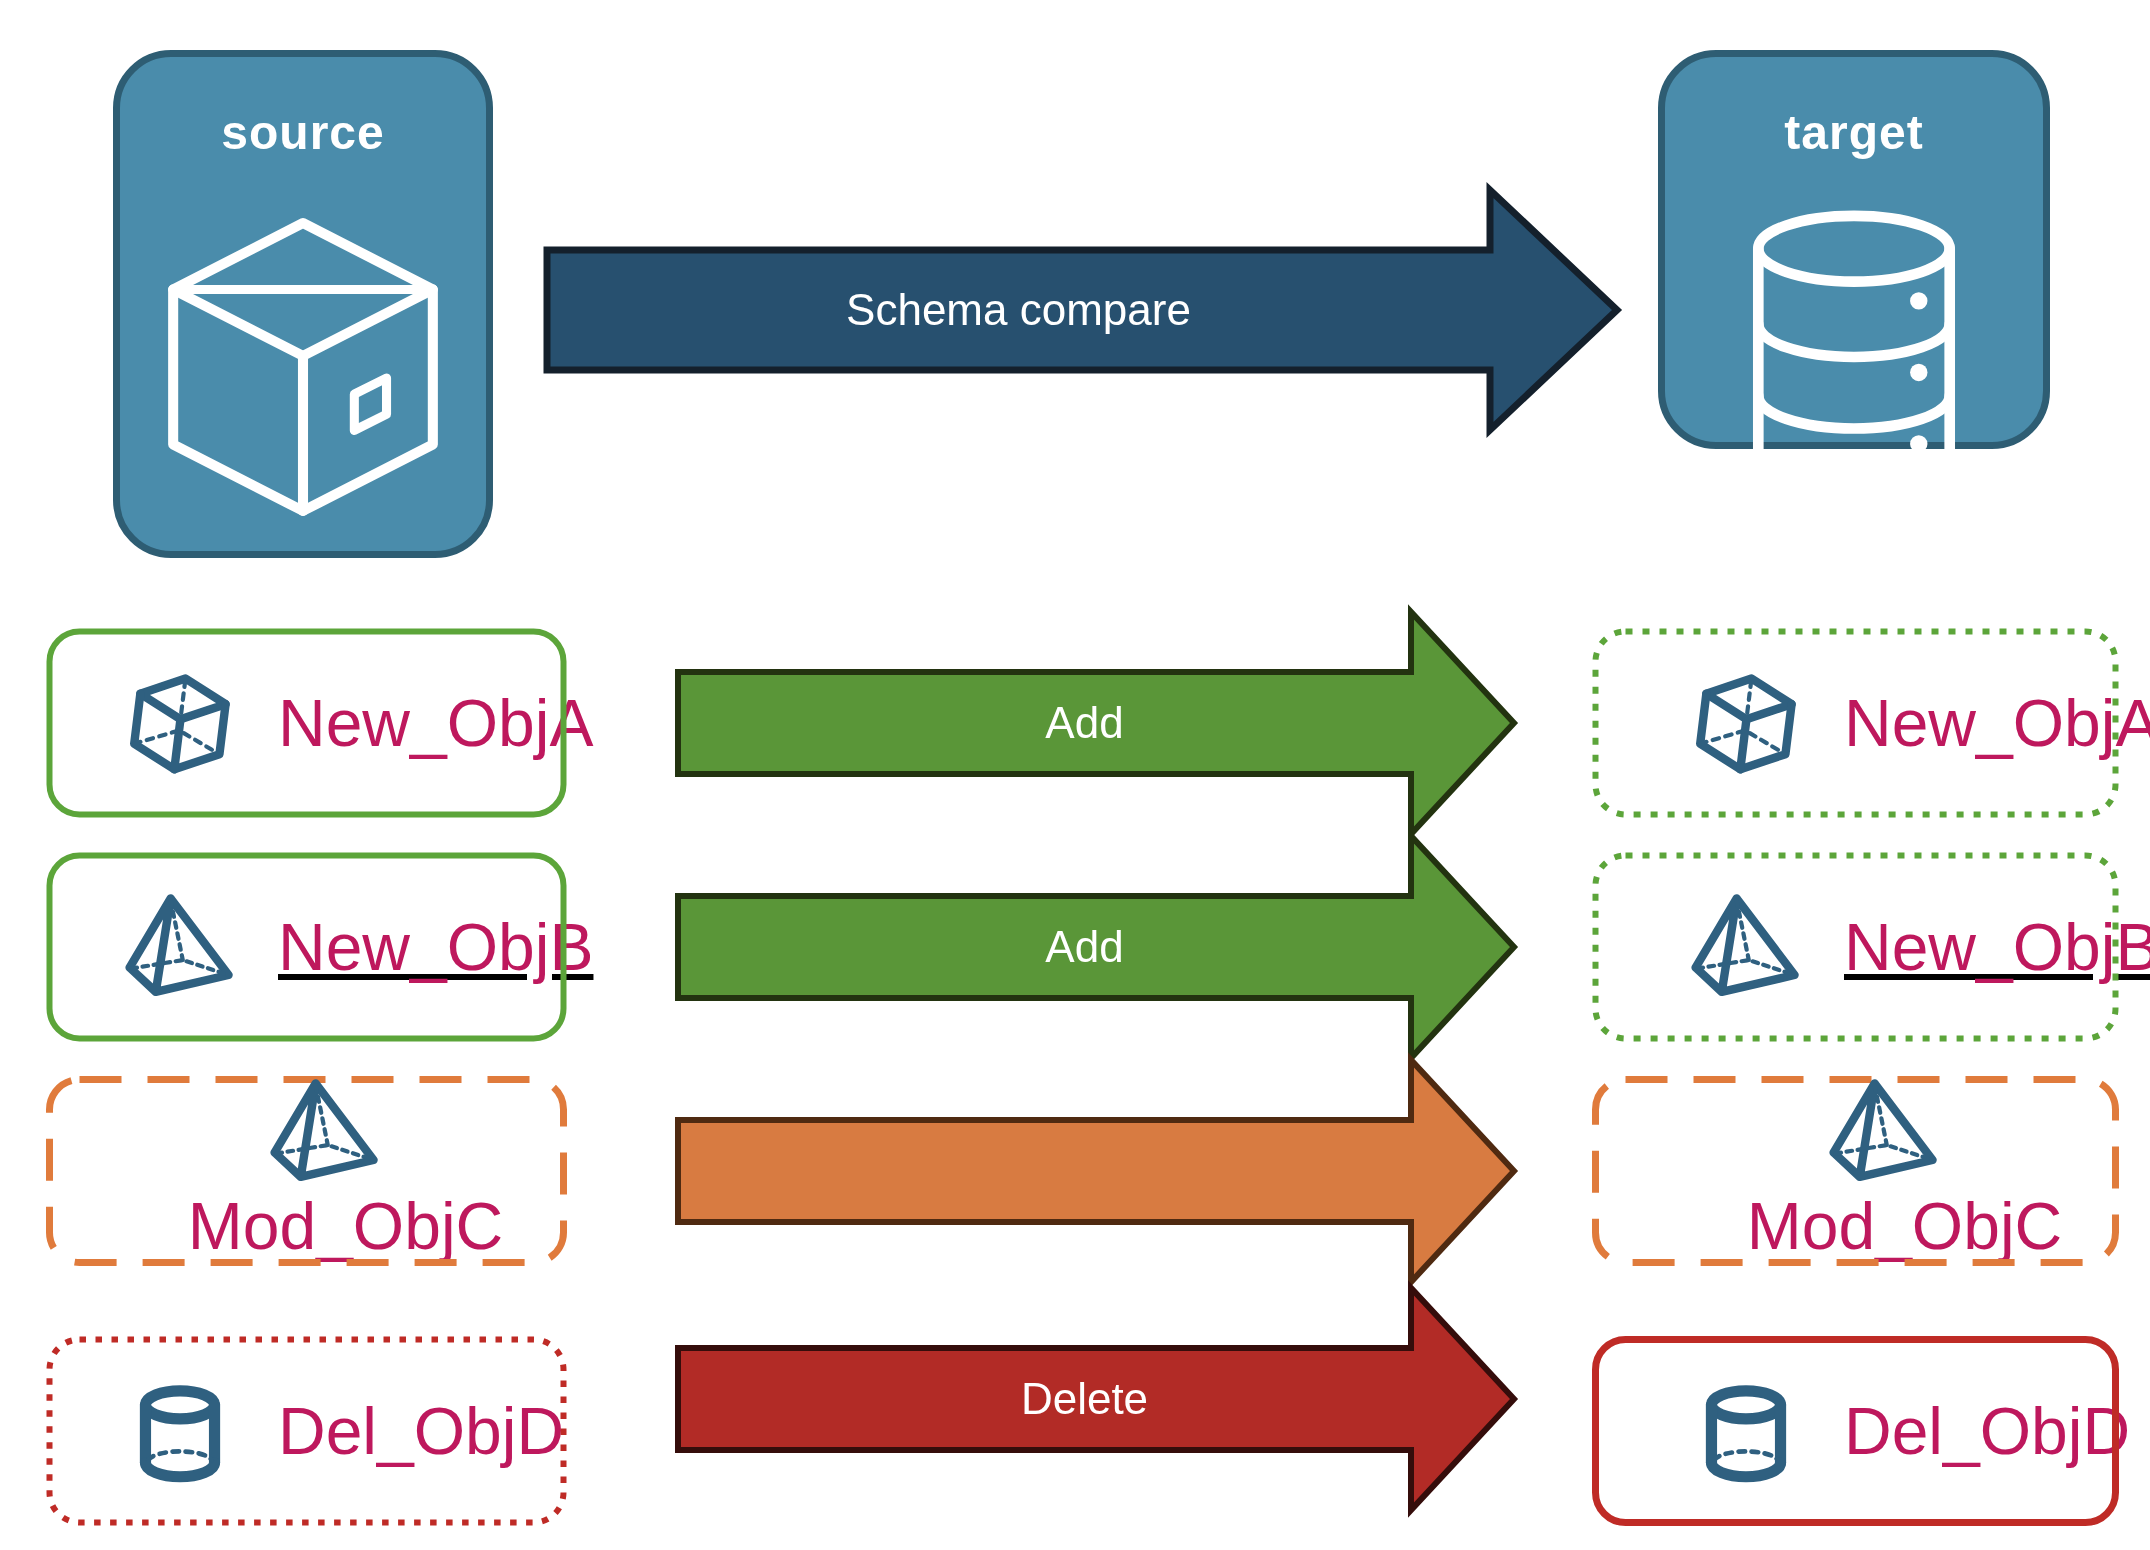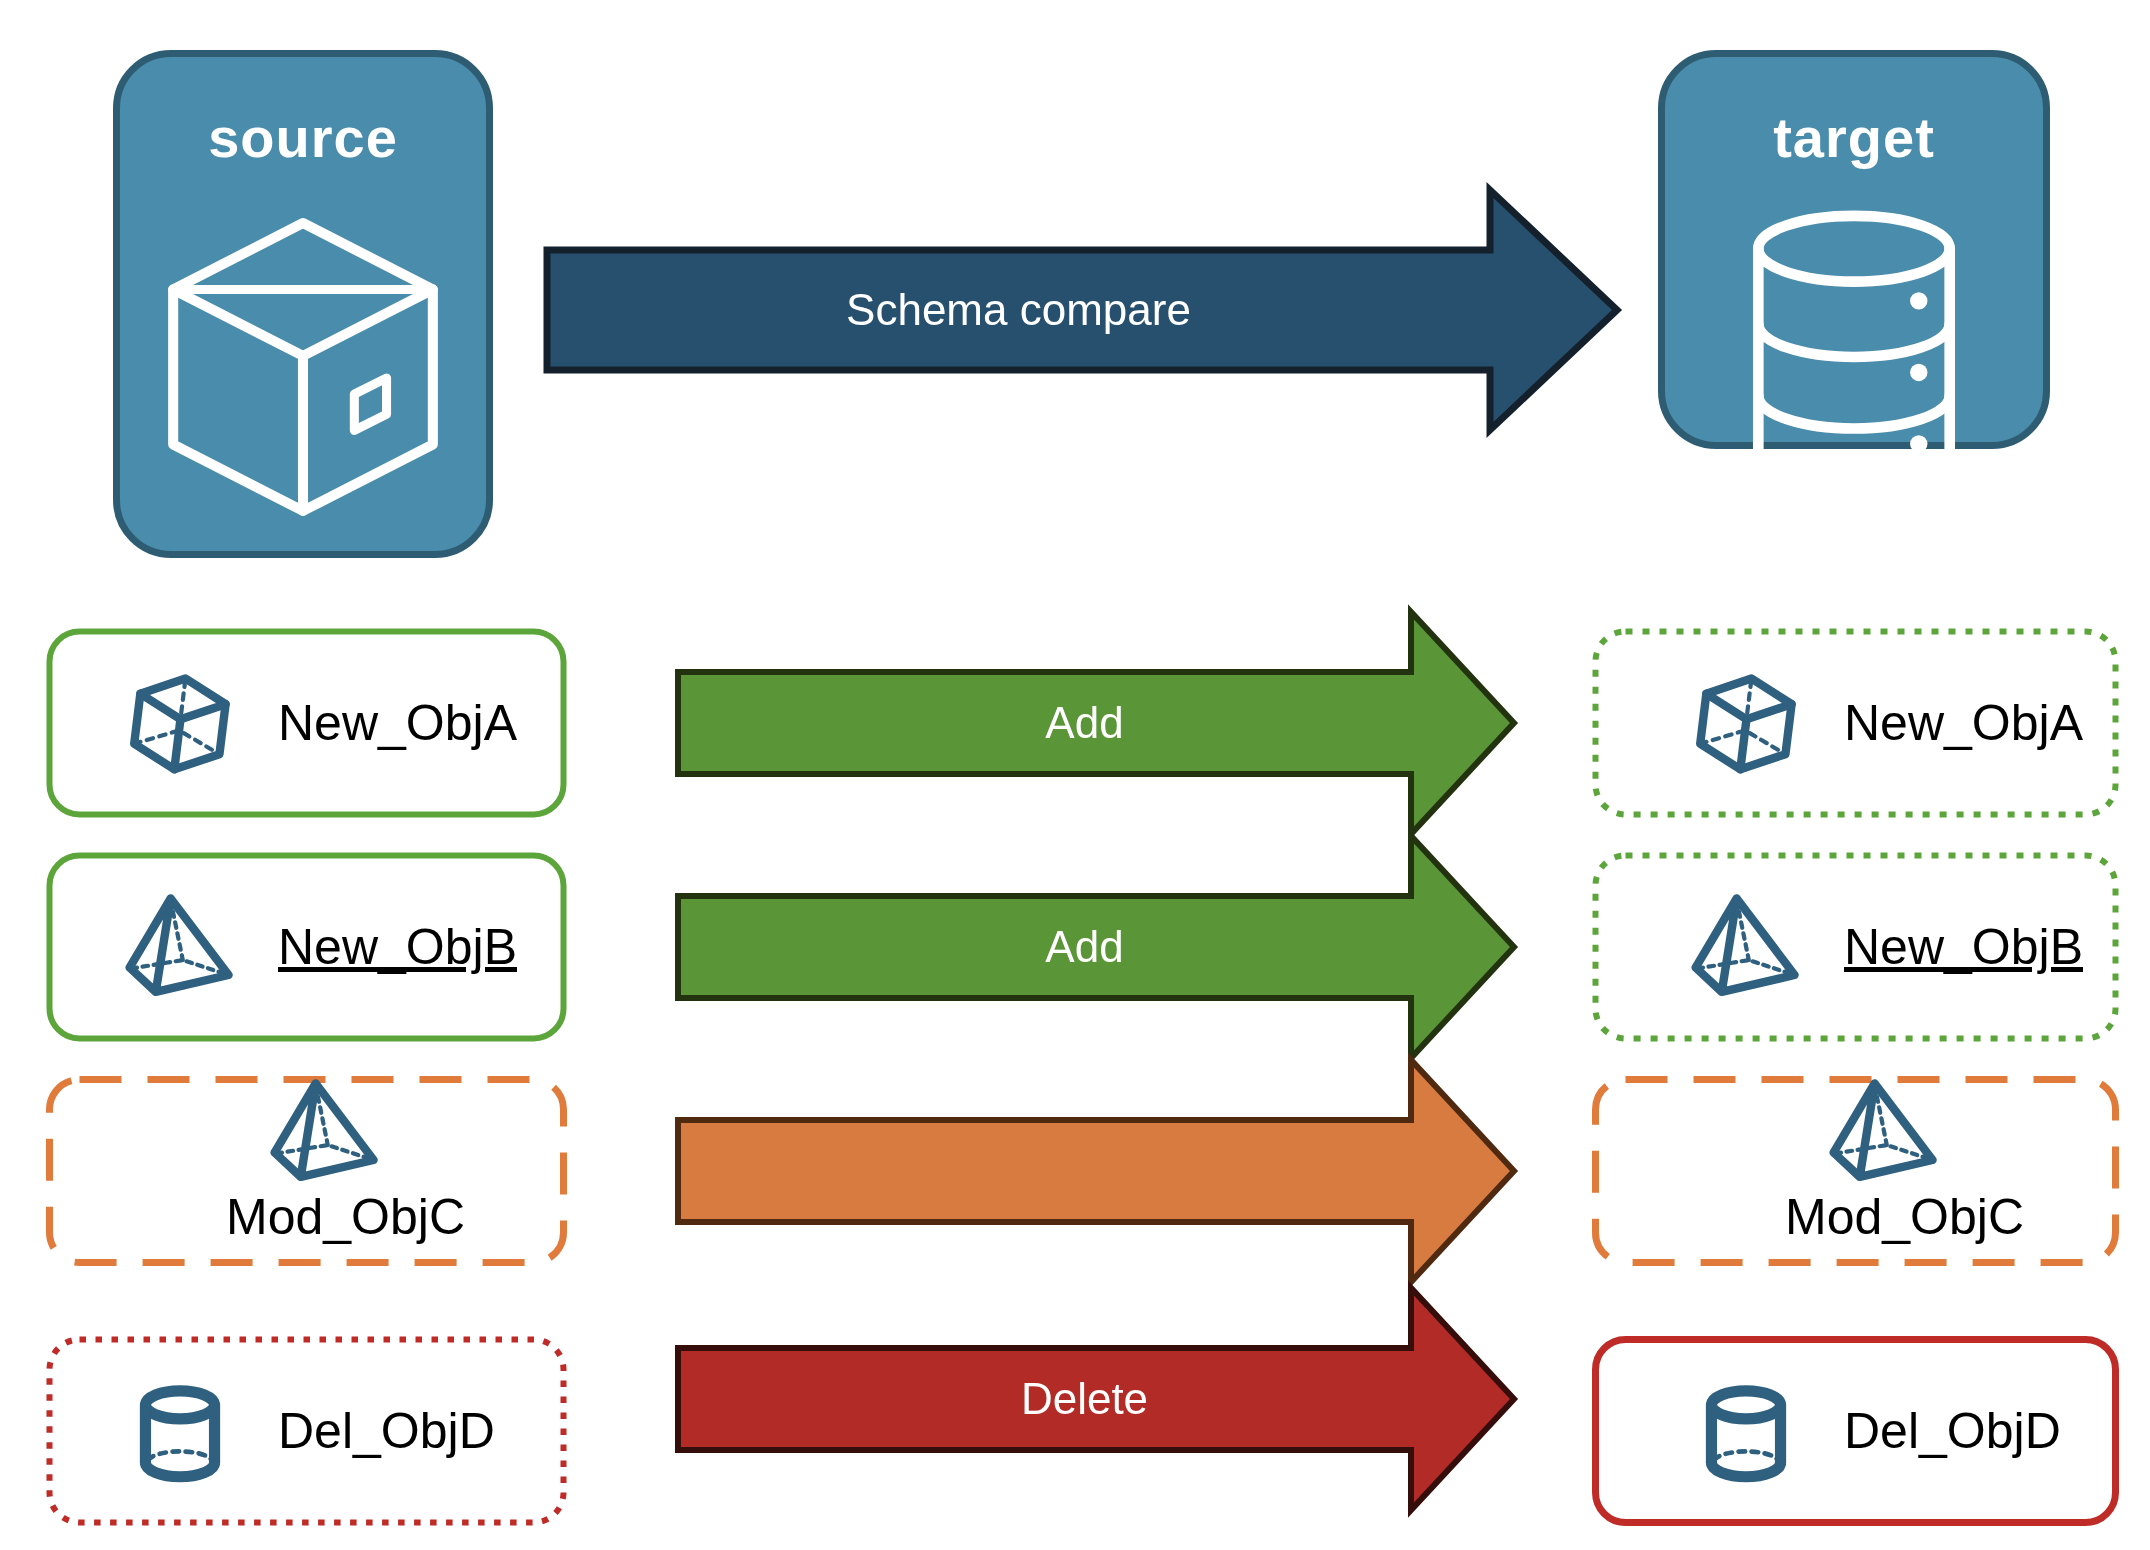--- a/index.html
+++ b/index.html
@@ -9,21 +9,21 @@
   }
 
   
   .panel {
     position:absolute; background:#4a8cab; border:7px solid #2e5d73;
     border-radius:58px; box-sizing:border-box;
   }
   .panel-source { left:113px; top:50px; width:380px; height:508px; }
   .panel-target { left:1658px; top:50px; width:392px; height:399px; }
   .panel-label {
-    color:#ffffff; font-weight:bold; font-size:56px; text-align:center;
+    color:#ffffff; font-weight:bold; font-size:48px; text-align:center;
     margin-top:48px; letter-spacing:1px;
   }
   .panel-icon { position:absolute; left:50%; transform:translateX(-50%); }
   .panel-source .panel-icon { top:160px; width:272px; height:312px; }
   .panel-target .panel-icon { top:148px; width:232px; height:302px; }
 
   
   .arrow-svg { position:absolute; overflow:visible; }
   .schema-arrow { left:543px; top:186px; width:1080px; height:248px; }
   .row-arrow { left:674px; width:845px; height:230px; }
@@ -36,21 +36,21 @@
 
   
   .obj-box {
     position:absolute; height:190px; box-sizing:border-box;
     display:flex; align-items:center;
   }
   .obj-box.left  { left:46px;   width:521px; padding-left:78px; }
   .obj-box.right { left:1592px; width:527px; padding-left:98px; }
   .frame { position:absolute; left:0; top:0; width:100%; height:100%; }
   .obj-icon { width:112px; height:112px; margin-right:42px; flex:none; position:relative; }
-  .obj-label { font-size:50px; color:#000000; white-space:nowrap; }
+  .obj-label { font-size:66px; color:#be185d; white-space:nowrap; }
 
   .row1 { top:628px; }  .row2 { top:852px;text-decoration:underline; }  .row3 { top:1076px;flex-direction:column; }  .row4 { top:1336px; }
   .arr1 { top:608px; }  .arr2 { top:832px; }  .arr3 { top:1056px; }  .arr4 { top:1284px; }
   .lbl1 { top:672px; }  .lbl2 { top:896px; }  .lbl3 { top:1120px; }  .lbl4 { top:1348px; }
 </style>
 </head>
 <body>
 
 <div class="canvas">
 

